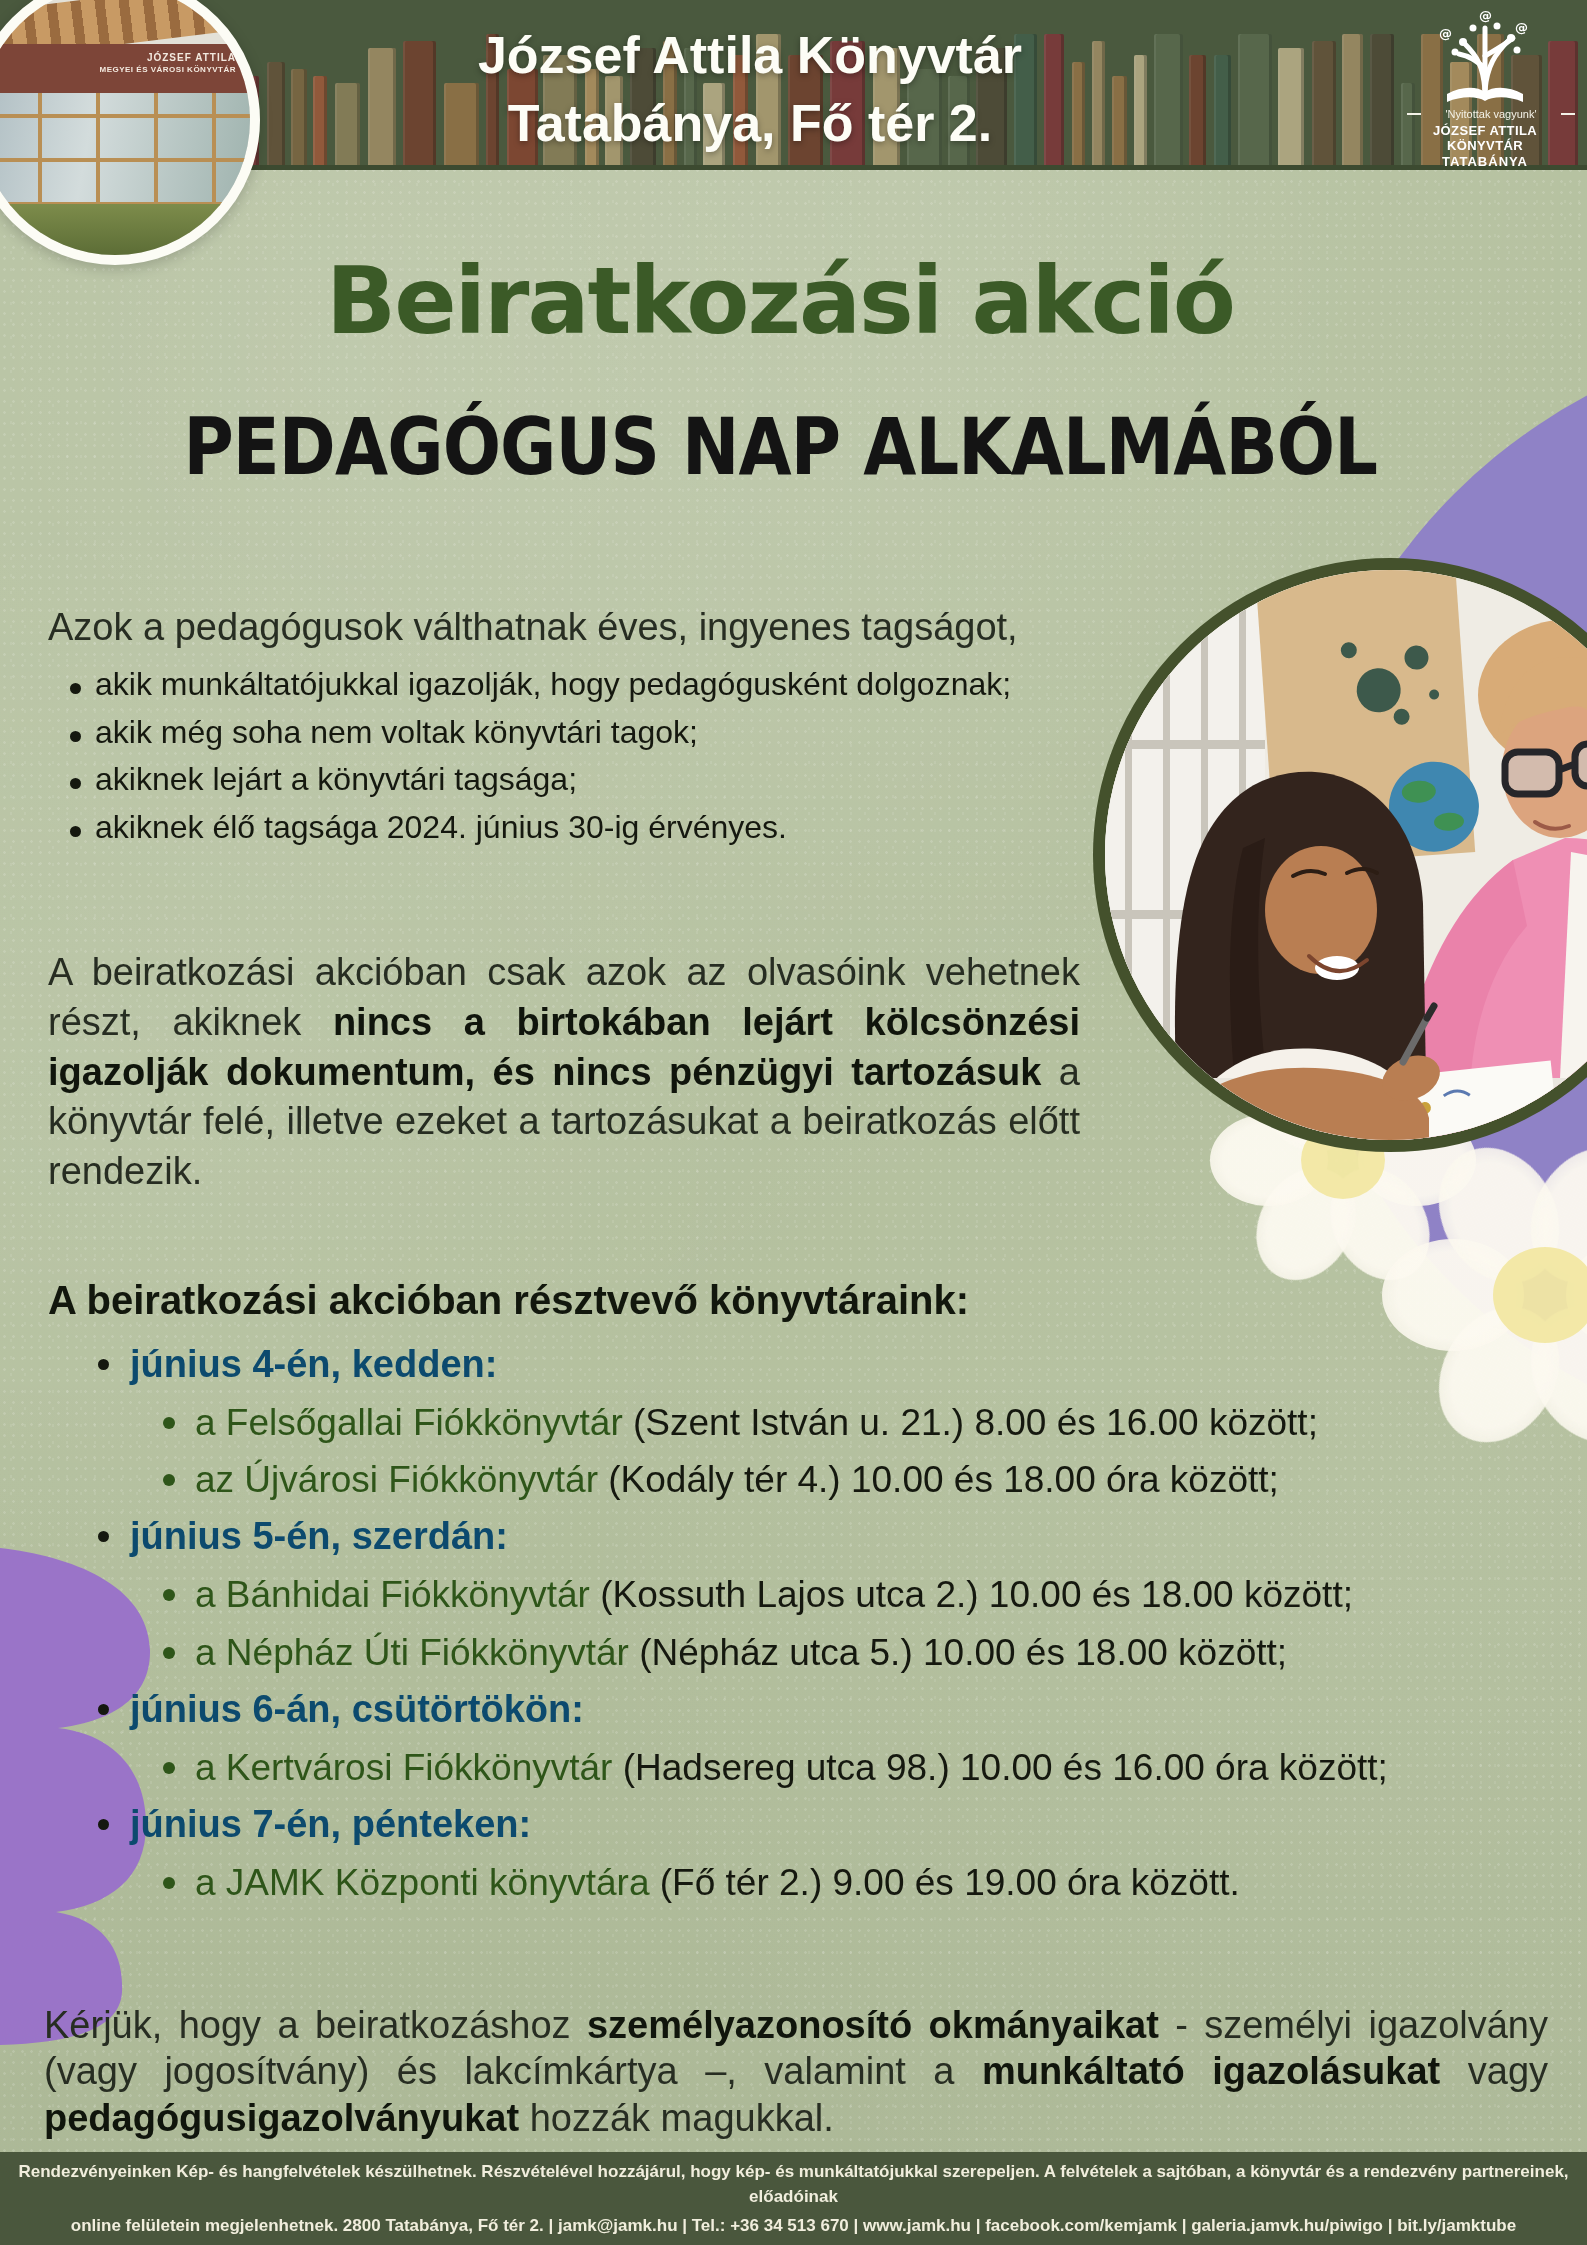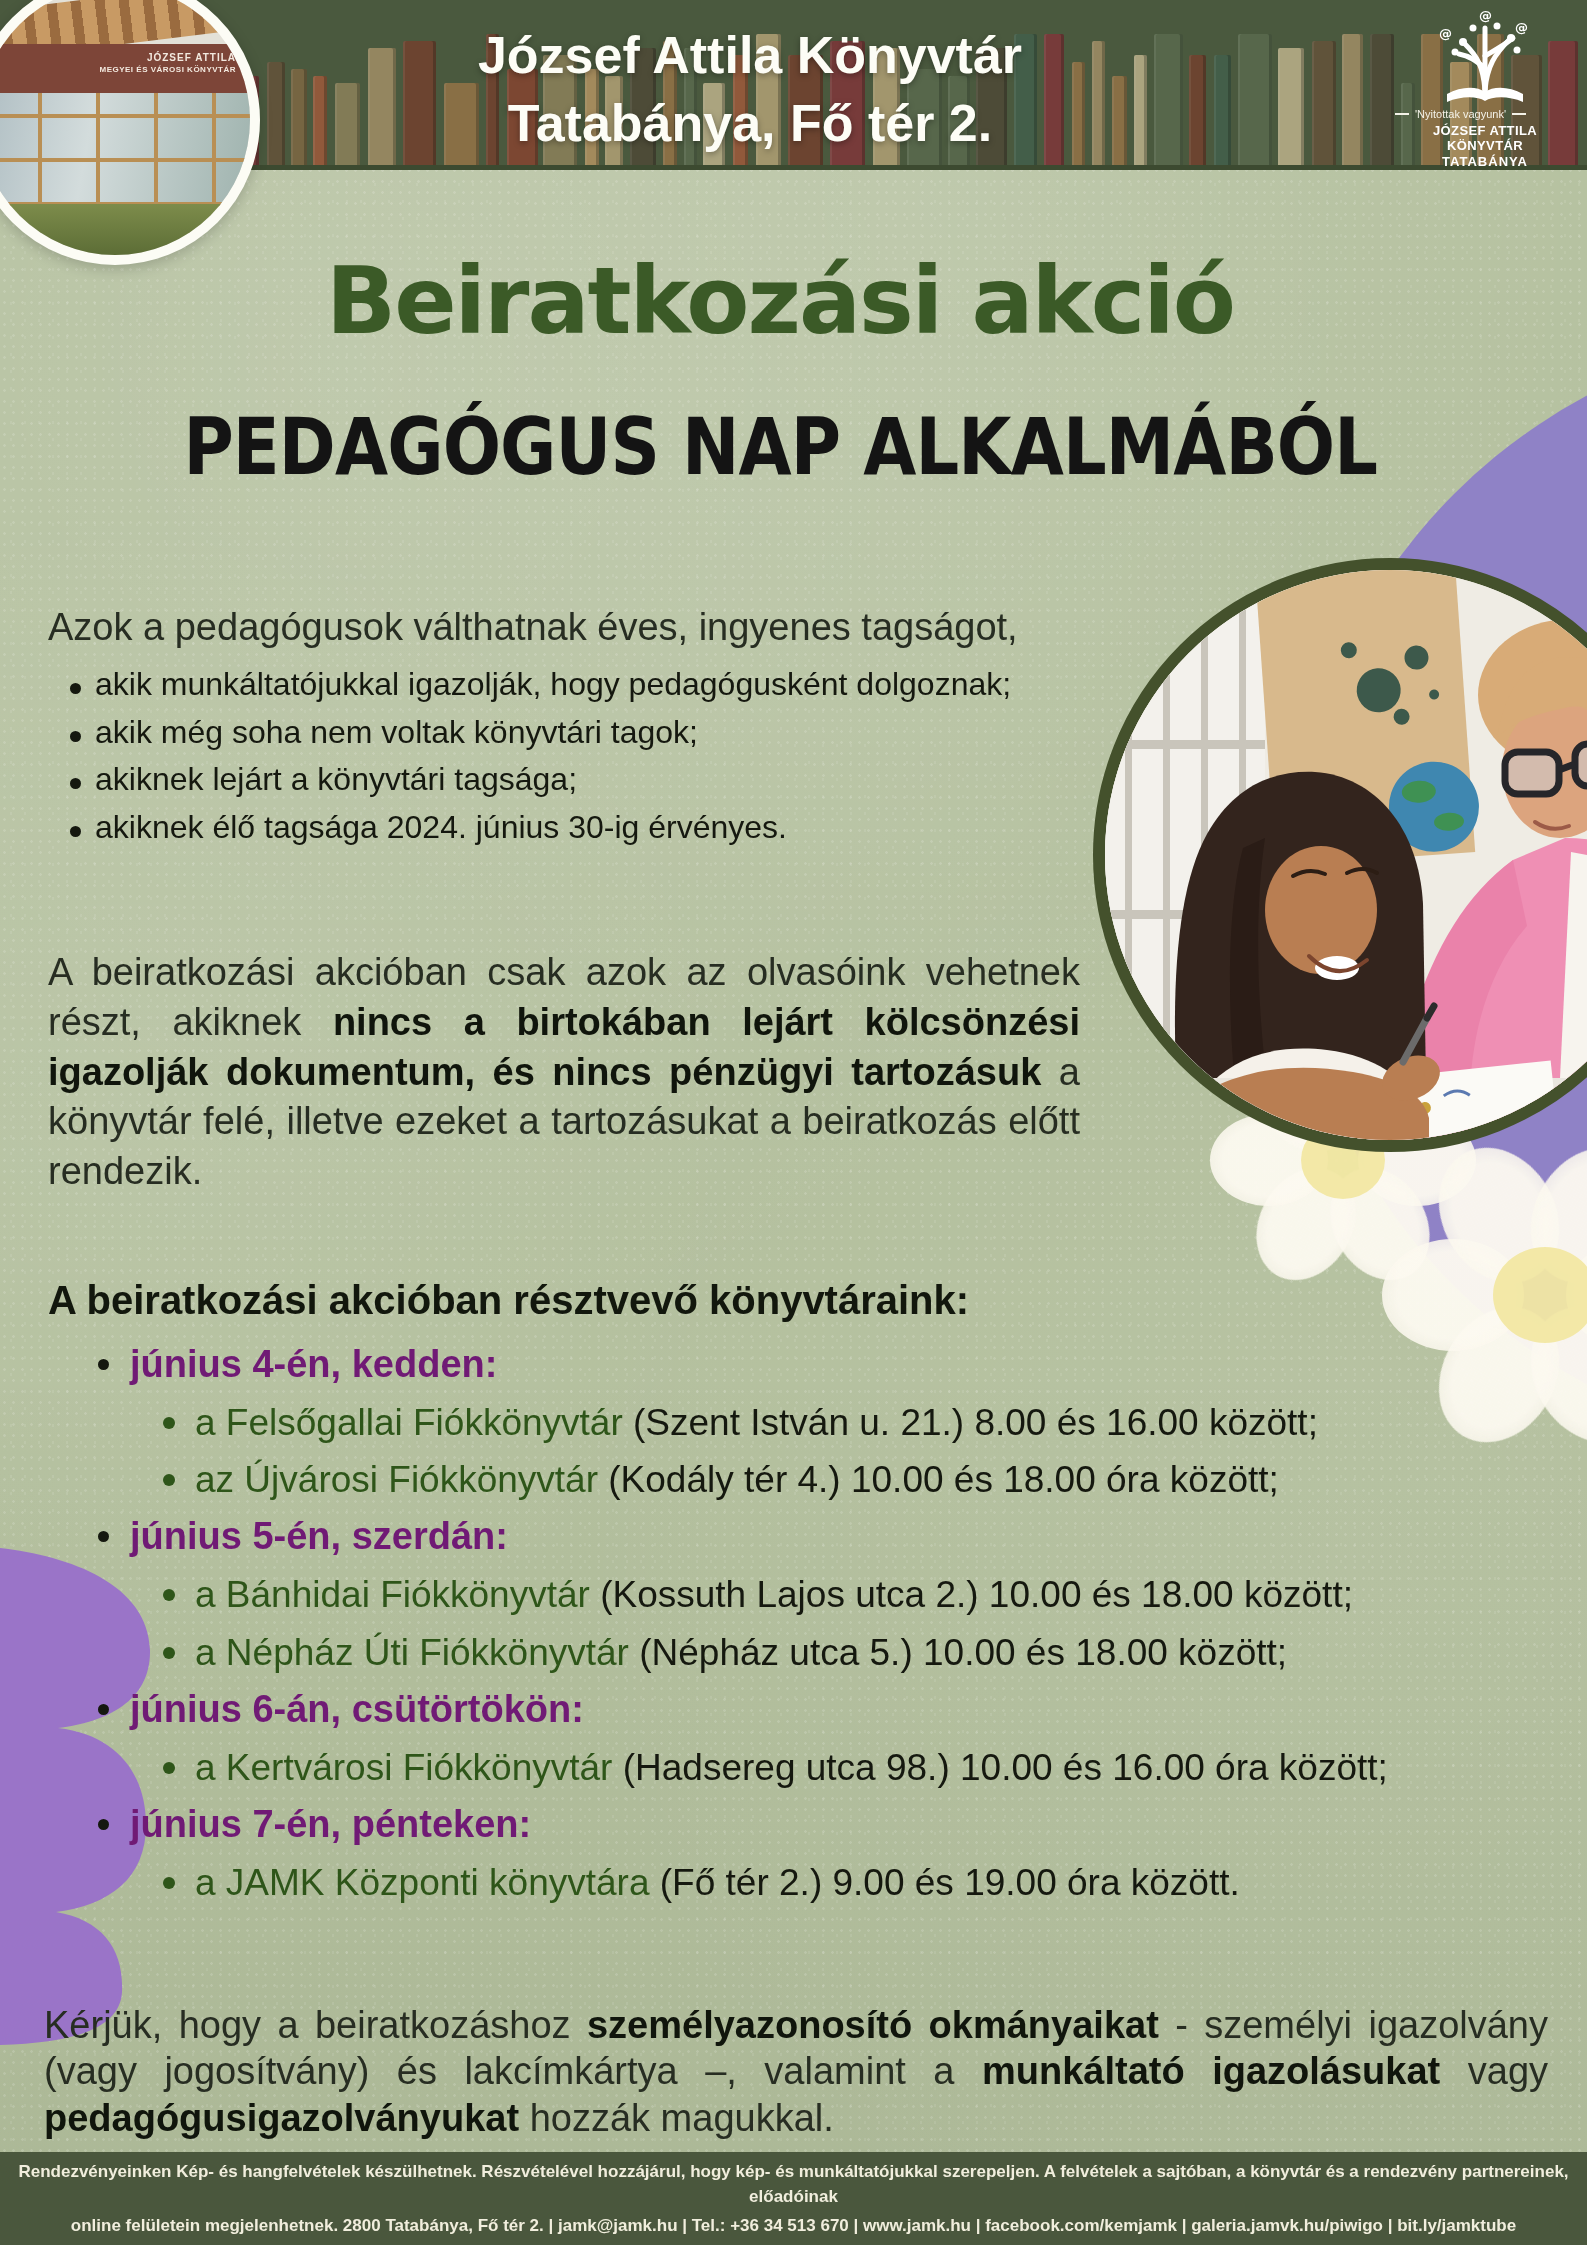--- a/index.html
+++ b/index.html
@@ -37,22 +37,22 @@
     border-bottom:5px solid #3c4a30;z-index:5;}
   .books{position:absolute;inset:0;display:flex;align-items:flex-end;
     justify-content:space-between;padding:0 6px;overflow:hidden;}
   .book{flex:0 0 auto;border-radius:2px 2px 0 0;
     box-shadow:inset -3px 0 rgba(0,0,0,.28), inset 2px 0 rgba(255,255,255,.10);}
   .band-tint{position:absolute;inset:0;background:rgba(72,88,60,.30);}
   .band-title{position:absolute;left:300px;top:22px;width:900px;text-align:center;
     color:#fdfdf6;font-weight:bold;font-size:52px;line-height:1.3;
     text-shadow:0 2px 6px rgba(0,0,0,.35);}
   .logo{position:absolute;right:12px;top:6px;width:180px;text-align:center;color:#fff;}
-  .logo .motto{display:flex;align-items:center;justify-content:flex-start;gap:6px;
-    font-size:11px;margin-top:2px;color:#f4f2e8;}
+  .logo .motto{display:flex;align-items:center;justify-content:space-between;gap:6px;
+    font-size:11px;margin-top:2px;color:#f4f2e8;padding-left:12px;}
   .logo .motto .dash{display:inline-block;width:14px;height:2px;background:#f4f2e8;}
   .logo .lname{font-size:13px;font-weight:bold;letter-spacing:.4px;margin-top:3px;}
   .logo .lname2{font-size:13px;font-weight:bold;letter-spacing:1px;margin-top:1px;}
   
   .building-circle{position:absolute;left:-30px;top:-25px;width:270px;height:270px;
     border:10px solid #fcfcf5;border-radius:50%;overflow:hidden;z-index:6;
     background:#e3e1d8;box-shadow:0 4px 14px rgba(0,0,0,.18);}
   .b-wood{position:absolute;left:-10%;top:4%;width:120%;height:18%;
     background:repeating-linear-gradient(90deg,#9a6b3f 0 10px,#c89a64 10px 24px);
     transform:rotate(-7deg);}
@@ -89,21 +89,21 @@
   .elig .dot{left:22px;top:19px;width:11px;height:11px;background:#15180f;}
   .para2{position:absolute;left:48px;top:948px;width:1032px;margin:0;
     font-size:38px;line-height:1.31;color:#272d22;text-align:justify;z-index:4;}
   .para2 b,.closing b{color:#10150c;}
   .loc-heading{position:absolute;left:48px;top:1278px;margin:0;
     font-size:40px;font-weight:bold;color:#12170d;z-index:4;}
   .schedule{position:absolute;left:48px;top:1336px;width:1532px;margin:0;padding:0;
     list-style:none;z-index:4;}
   .schedule ul{list-style:none;margin:0;padding:0;}
   .day-line{position:relative;padding-left:82px;font-weight:bold;font-size:38px;
-    line-height:1.52;color:#701a75;}
+    line-height:1.52;color:#0c4a6e;}
   .day-line .dot{left:50px;top:23px;width:11px;height:11px;background:#15180f;}
   .entry{position:relative;padding-left:147px;font-weight:normal;font-size:37px;
     line-height:1.55;color:#15180f;}
   .entry .dot{left:115px;top:23px;width:12px;height:12px;background:#2e5519;}
   .lib-name{color:#2e5519;}
   .closing{position:absolute;left:44px;top:2002px;width:1504px;margin:0;
     font-size:38px;line-height:1.22;color:#272d22;text-align:justify;z-index:4;}
   
   .footer{position:absolute;left:0;top:2152px;width:100%;height:93px;background:#4a573d;
     z-index:5;display:flex;flex-direction:column;align-items:center;justify-content:center;

